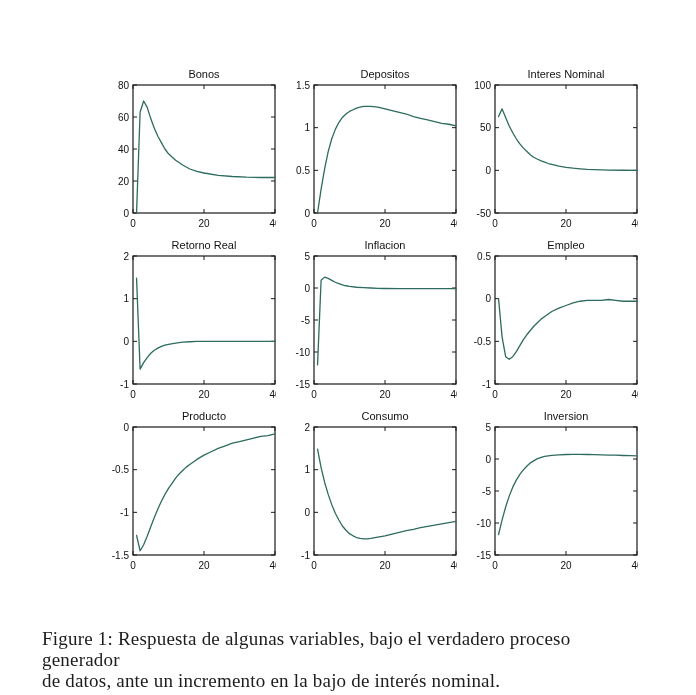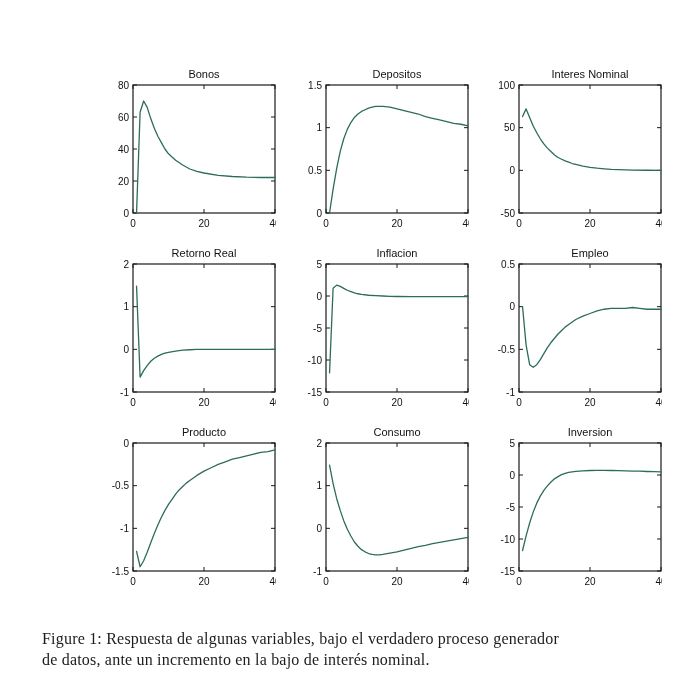--- a/index.html
+++ b/index.html
@@ -16,33 +16,32 @@
   }
   .figure-grid {
     position: absolute;
     left: 95px;
     top: 65px;
     display: grid;
     grid-template-columns: repeat(3, 181px);
     grid-template-rows: repeat(3, 167px);
     column-gap: 0px;
     row-gap: 4px;
-    gap: 12px;
   }
   .subplot { width: 181px; height: 167px; }
   .subplot svg text {
     font-family: "Liberation Sans", sans-serif;
   }
   .caption {
     position: absolute;
     left: 42px;
     top: 628px;
     width: 610px;
     font-family: "Liberation Serif", serif;
-    font-size: 16px;
+    font-size: 19px;
     line-height: 21px;
     color: #1c1c1c;
     letter-spacing: 0.2px;
   }
 </style>
 </head>
 <body>
 
 <div class="figure-grid">
   <div class="subplot"><svg width="181" height="167" viewBox="0 0 181 167">

